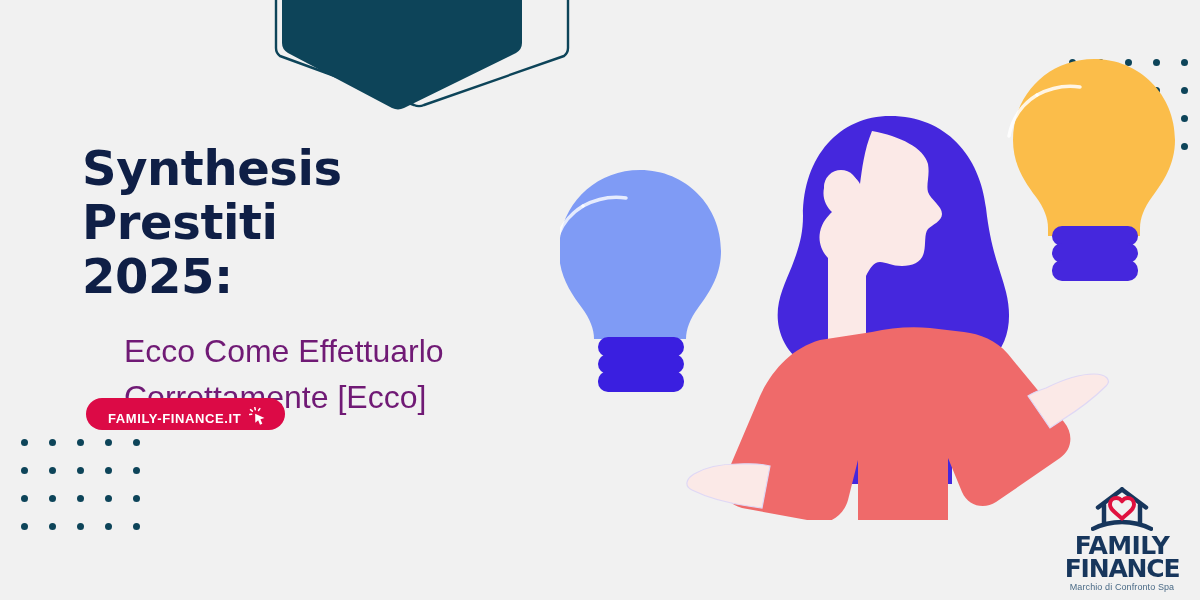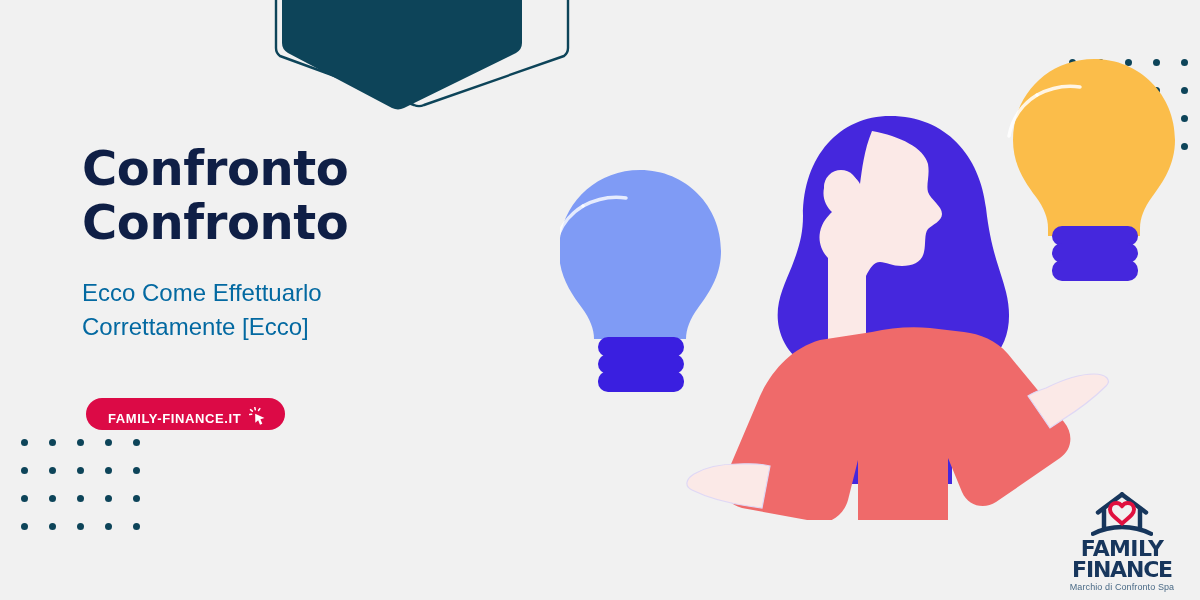--- a/index.html
+++ b/index.html
@@ -28,25 +28,26 @@
   .headline {
     font-size:48px;
     line-height:1.12;
     font-weight:700;
     letter-spacing:-0.4px;
     color:#0f1f46;
     font-family:"DejaVu Sans", sans-serif;
   }
   .subheadline {
     margin-top:26px;
-    font-size:24px;
+    font-size:32px;
     line-height:1.42;
     font-weight:400;
-    color:#0369a1;
-    font-family:"Liberation Sans", sans-serif;
+    color:#701a75;
+    font-family:"Liberation Sans", sans-serif;
+    margin-left:42px;
   }
   .site-badge {
     position:absolute;
     left:86px; top:398px;
     height:32px;
     padding:8px 16px 0 22px;
     display:flex;
     align-items:center;
     gap:6px;
     background:#dc0a46;
@@ -68,21 +69,21 @@
     position:absolute;
     right:14px; bottom:8px;
     width:128px;
     text-align:center;
   }
   .logo-mark { display:block; margin:0 auto; }
   .logo-word {
     font-family:"DejaVu Sans", sans-serif;
     font-weight:700;
     color:#17365c;
-    font-size:22px;
+    font-size:25px;
     line-height:0.93;
     letter-spacing:-0.6px;
   }
   .logo-word .l2 { letter-spacing:-1.2px; }
   .logo-tag {
     margin-top:2px;
     font-family:"Liberation Sans", sans-serif;
     font-size:9px;
     color:#4a6a86;
     letter-spacing:0.1px;
@@ -186,21 +187,22 @@
 
     <div class="dot" style="left:0px;   top:84px;"></div>
     <div class="dot" style="left:28px;  top:84px;"></div>
     <div class="dot" style="left:56px;  top:84px;"></div>
     <div class="dot" style="left:84px;  top:84px;"></div>
     <div class="dot" style="left:112px; top:84px;"></div>
   </div>
 
   <div class="text-col">
     <div class="headline">
-      <div>Confronto Confronto</div>
+      <div>Synthesis Prestiti</div>
+      <div>2025:</div>
     </div>
     <div class="subheadline">
       <div>Ecco Come Effettuarlo</div>
       <div>Correttamente [Ecco]</div>
     </div>
   </div>
 
   <div class="site-badge">
     <span>FAMILY-FINANCE.IT</span>
     <svg class="badge-cursor" viewBox="0 0 24 24" aria-hidden="true">

